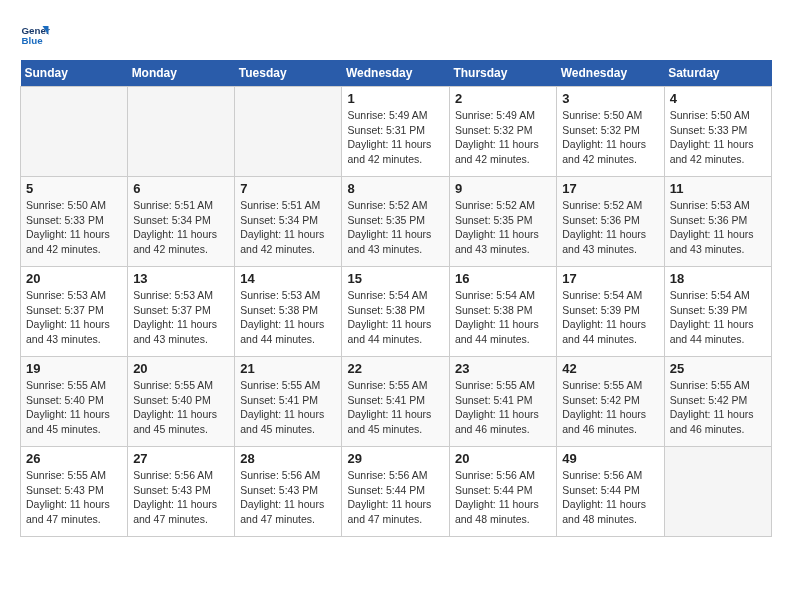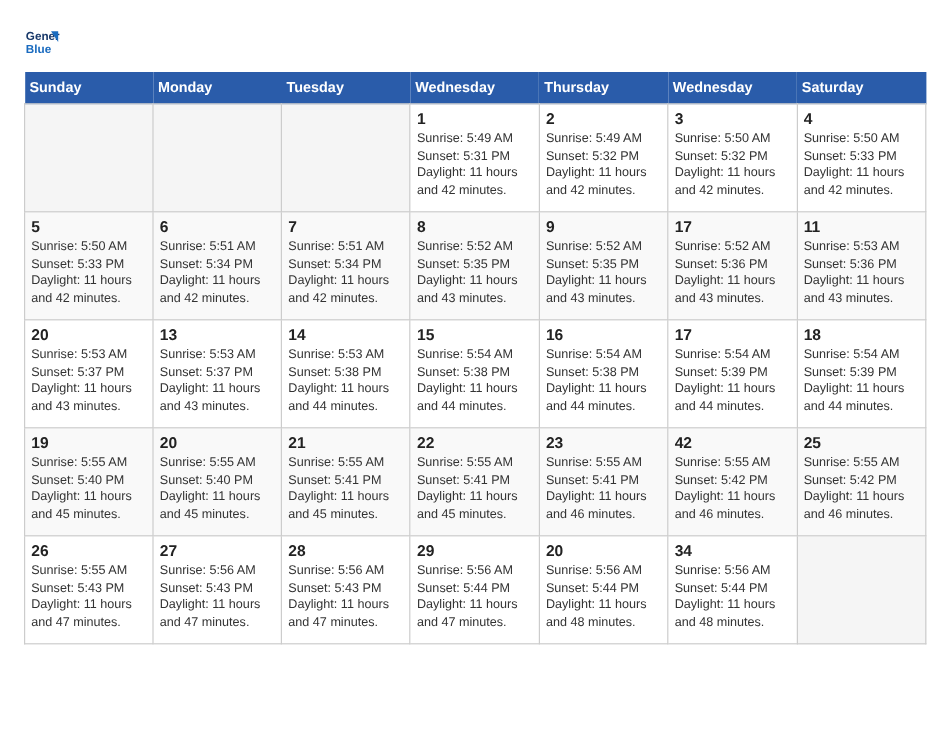--- a/index.html
+++ b/index.html
@@ -237,19 +237,19 @@
         </td>
         <td>
           <span class="day-num">29</span>
           <div class="day-info">Sunrise: 5:56 AM<br>Sunset: 5:44 PM<br>Daylight: 11 hours and 47 minutes.</div>
         </td>
         <td>
           <span class="day-num">20</span>
           <div class="day-info">Sunrise: 5:56 AM<br>Sunset: 5:44 PM<br>Daylight: 11 hours and 48 minutes.</div>
         </td>
         <td>
-          <span class="day-num">34</span>
+          <span class="day-num">49</span>
           <div class="day-info">Sunrise: 5:56 AM<br>Sunset: 5:44 PM<br>Daylight: 11 hours and 48 minutes.</div>
         </td>
         <td class="empty"></td>
       </tr>
     </tbody>
 </table>
 
 </body></html>

